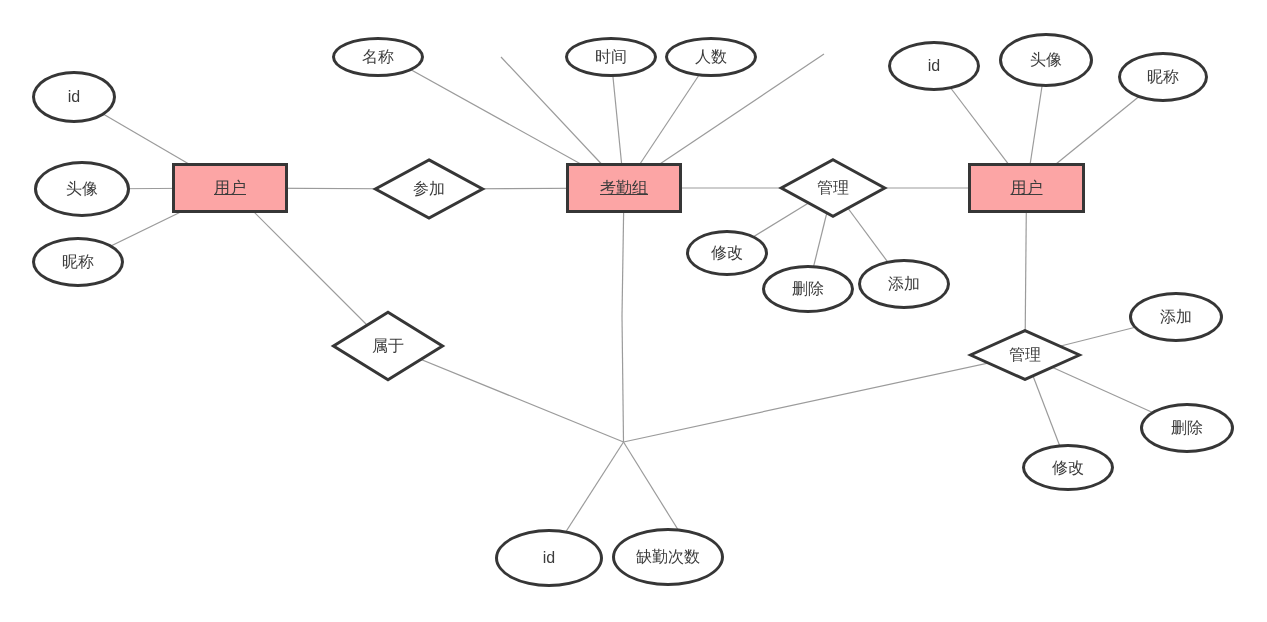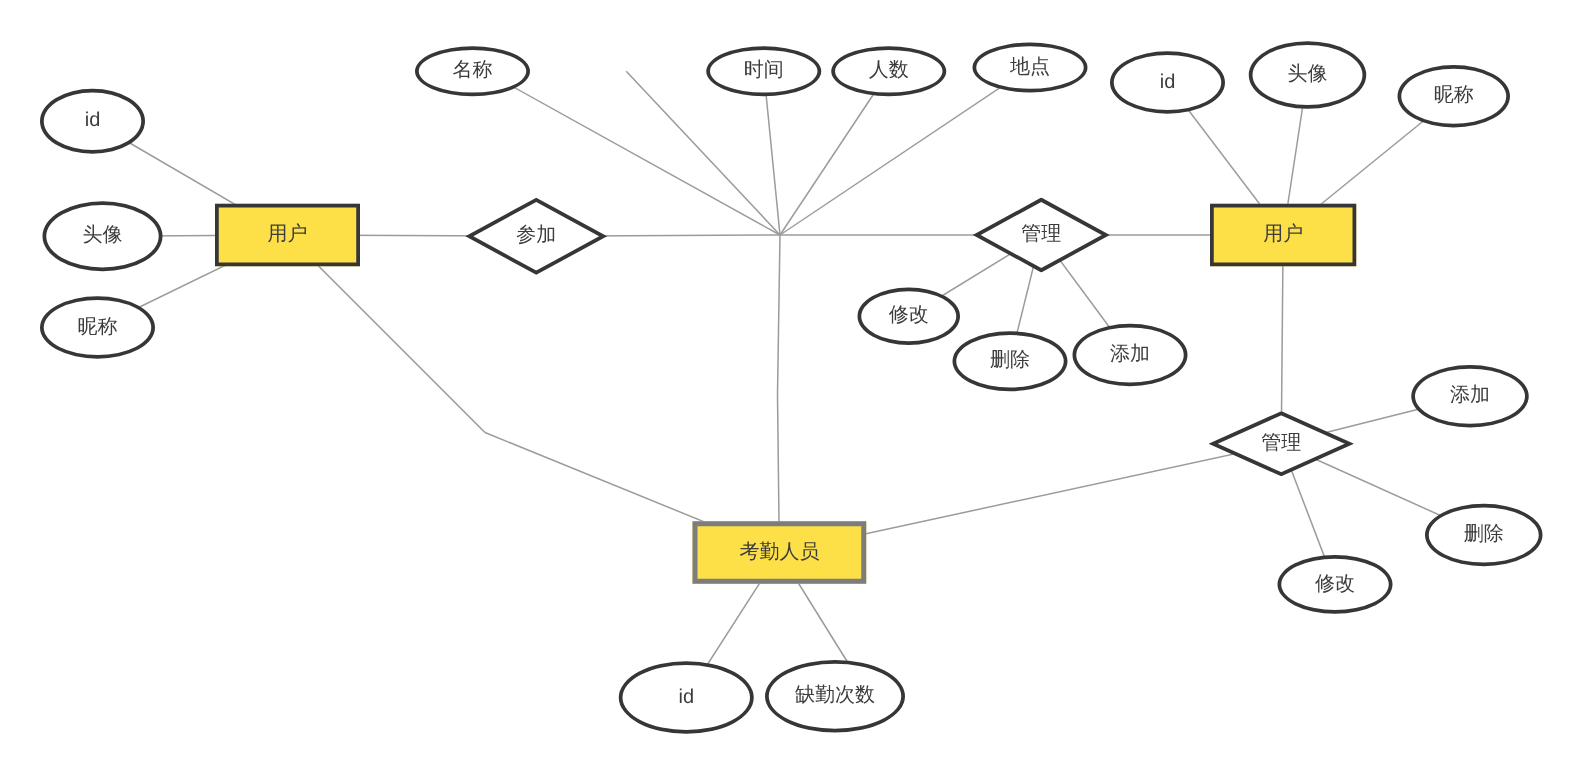--- a/index.html
+++ b/index.html
@@ -31,21 +31,22 @@
     line-height: 1;
     white-space: nowrap;
   }
   .ellipse {
     border: 3px solid #363636;
     border-radius: 50%;
     background: #ffffff;
   }
   .rect {
     border: 3px solid #363636;
-    background: #fde047;
+    background: #fca5a5;
+    text-decoration: underline;
   }
   .rect.gray {
     border: 4px solid #7d7d7d;
   }
   .diamond { background: transparent; }
   .diamond svg {
     position: absolute;
     left: 0; top: 0;
     width: 100%; height: 100%;
   }
@@ -84,38 +85,44 @@
       <line x1="1025" y1="355" x2="1176" y2="317"></line>
       <line x1="1025" y1="355" x2="1187" y2="428"></line>
       <line x1="1025" y1="355" x2="1068" y2="467.5"></line>
       <line x1="623.5" y1="442" x2="549" y2="558"></line>
       <line x1="623.5" y1="442" x2="695" y2="557"></line>
     </svg>
 
   <div class="node rect" style="left:172px; top:163px; width:116px; height:50px">
     <span>用户</span>
   </div>
+  <div class="node rect" style="left:566px; top:163px; width:116px; height:50px">
+    <span>考勤组</span>
+  </div>
   <div class="node rect" style="left:968px; top:163px; width:117px; height:50px">
     <span>用户</span>
-  </div>
-  <div class="node rect gray" style="left:554px; top:417px; width:139px; height:50px">
-    <span>考勤人员</span>
   </div>
 
   <div class="node diamond" style="left:372px; top:158px; width:114px; height:62px">
     <svg viewBox="0 0 100 100" preserveAspectRatio="none">
       <polygon points="50,3 97,50 50,97 3,50" fill="#ffffff" stroke="#363636" stroke-width="3" vector-effect="non-scaling-stroke"></polygon>
     </svg>
     <span class="lbl">参加</span>
   </div>
   <div class="node diamond" style="left:778px; top:158px; width:110px; height:60px">
     <svg viewBox="0 0 100 100" preserveAspectRatio="none">
       <polygon points="50,3 97,50 50,97 3,50" fill="#ffffff" stroke="#363636" stroke-width="3" vector-effect="non-scaling-stroke"></polygon>
     </svg>
     <span class="lbl">管理</span>
+  </div>
+  <div class="node diamond" style="left:330px; top:310px; width:116px; height:72px">
+    <svg viewBox="0 0 100 100" preserveAspectRatio="none">
+      <polygon points="50,3 97,50 50,97 3,50" fill="#ffffff" stroke="#363636" stroke-width="3" vector-effect="non-scaling-stroke"></polygon>
+    </svg>
+    <span class="lbl">属于</span>
   </div>
   <div class="node diamond" style="left:967px; top:329px; width:116px; height:52px">
     <svg viewBox="0 0 100 100" preserveAspectRatio="none">
       <polygon points="50,3 97,50 50,97 3,50" fill="#ffffff" stroke="#363636" stroke-width="3" vector-effect="non-scaling-stroke"></polygon>
     </svg>
     <span class="lbl">管理</span>
   </div>
 
   <div class="node ellipse" style="left:32px; top:71px; width:84px; height:52px">
     <span>id</span>
@@ -128,23 +135,20 @@
   </div>
 
   <div class="node ellipse" style="left:332px; top:37px; width:92px; height:40px">
     <span>名称</span>
   </div>
   <div class="node ellipse" style="left:565px; top:37px; width:92px; height:40px">
     <span>时间</span>
   </div>
   <div class="node ellipse" style="left:665px; top:37px; width:92px; height:40px">
     <span>人数</span>
-  </div>
-  <div class="node ellipse" style="left:778px; top:34px; width:92px; height:40px">
-    <span>地点</span>
   </div>
 
   <div class="node ellipse" style="left:888px; top:41px; width:92px; height:50px">
     <span>id</span>
   </div>
   <div class="node ellipse" style="left:999px; top:33px; width:94px; height:54px">
     <span>头像</span>
   </div>
   <div class="node ellipse" style="left:1118px; top:52px; width:90px; height:50px">
     <span>昵称</span>

